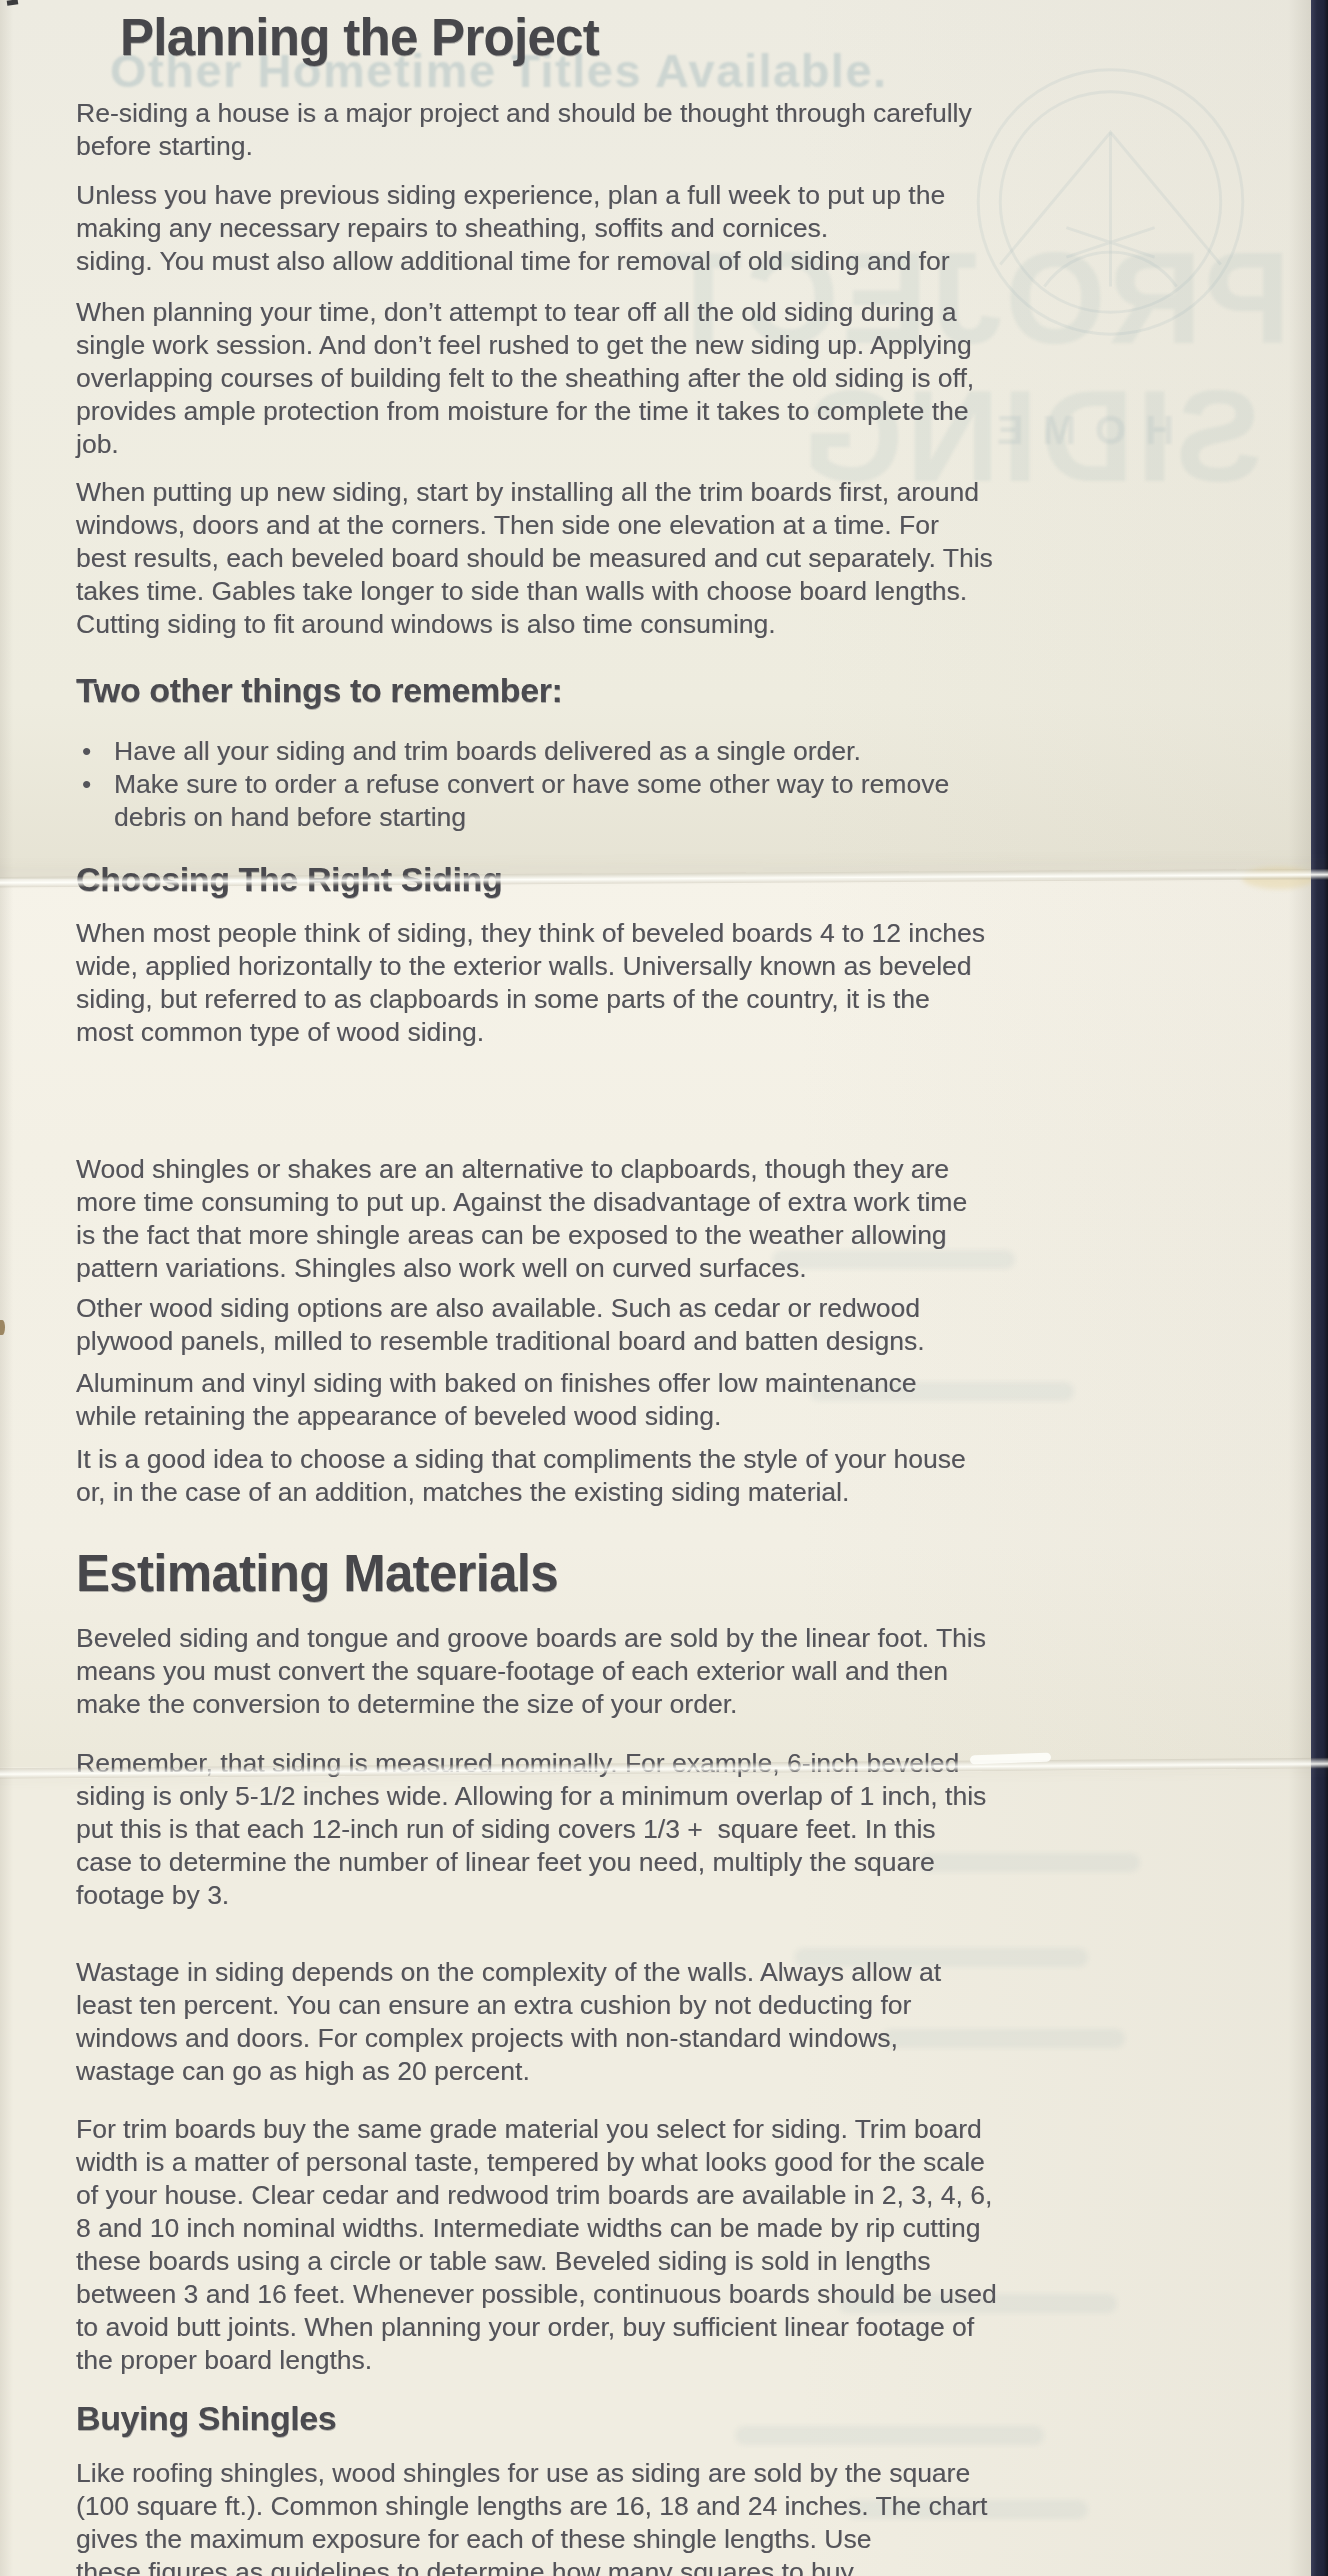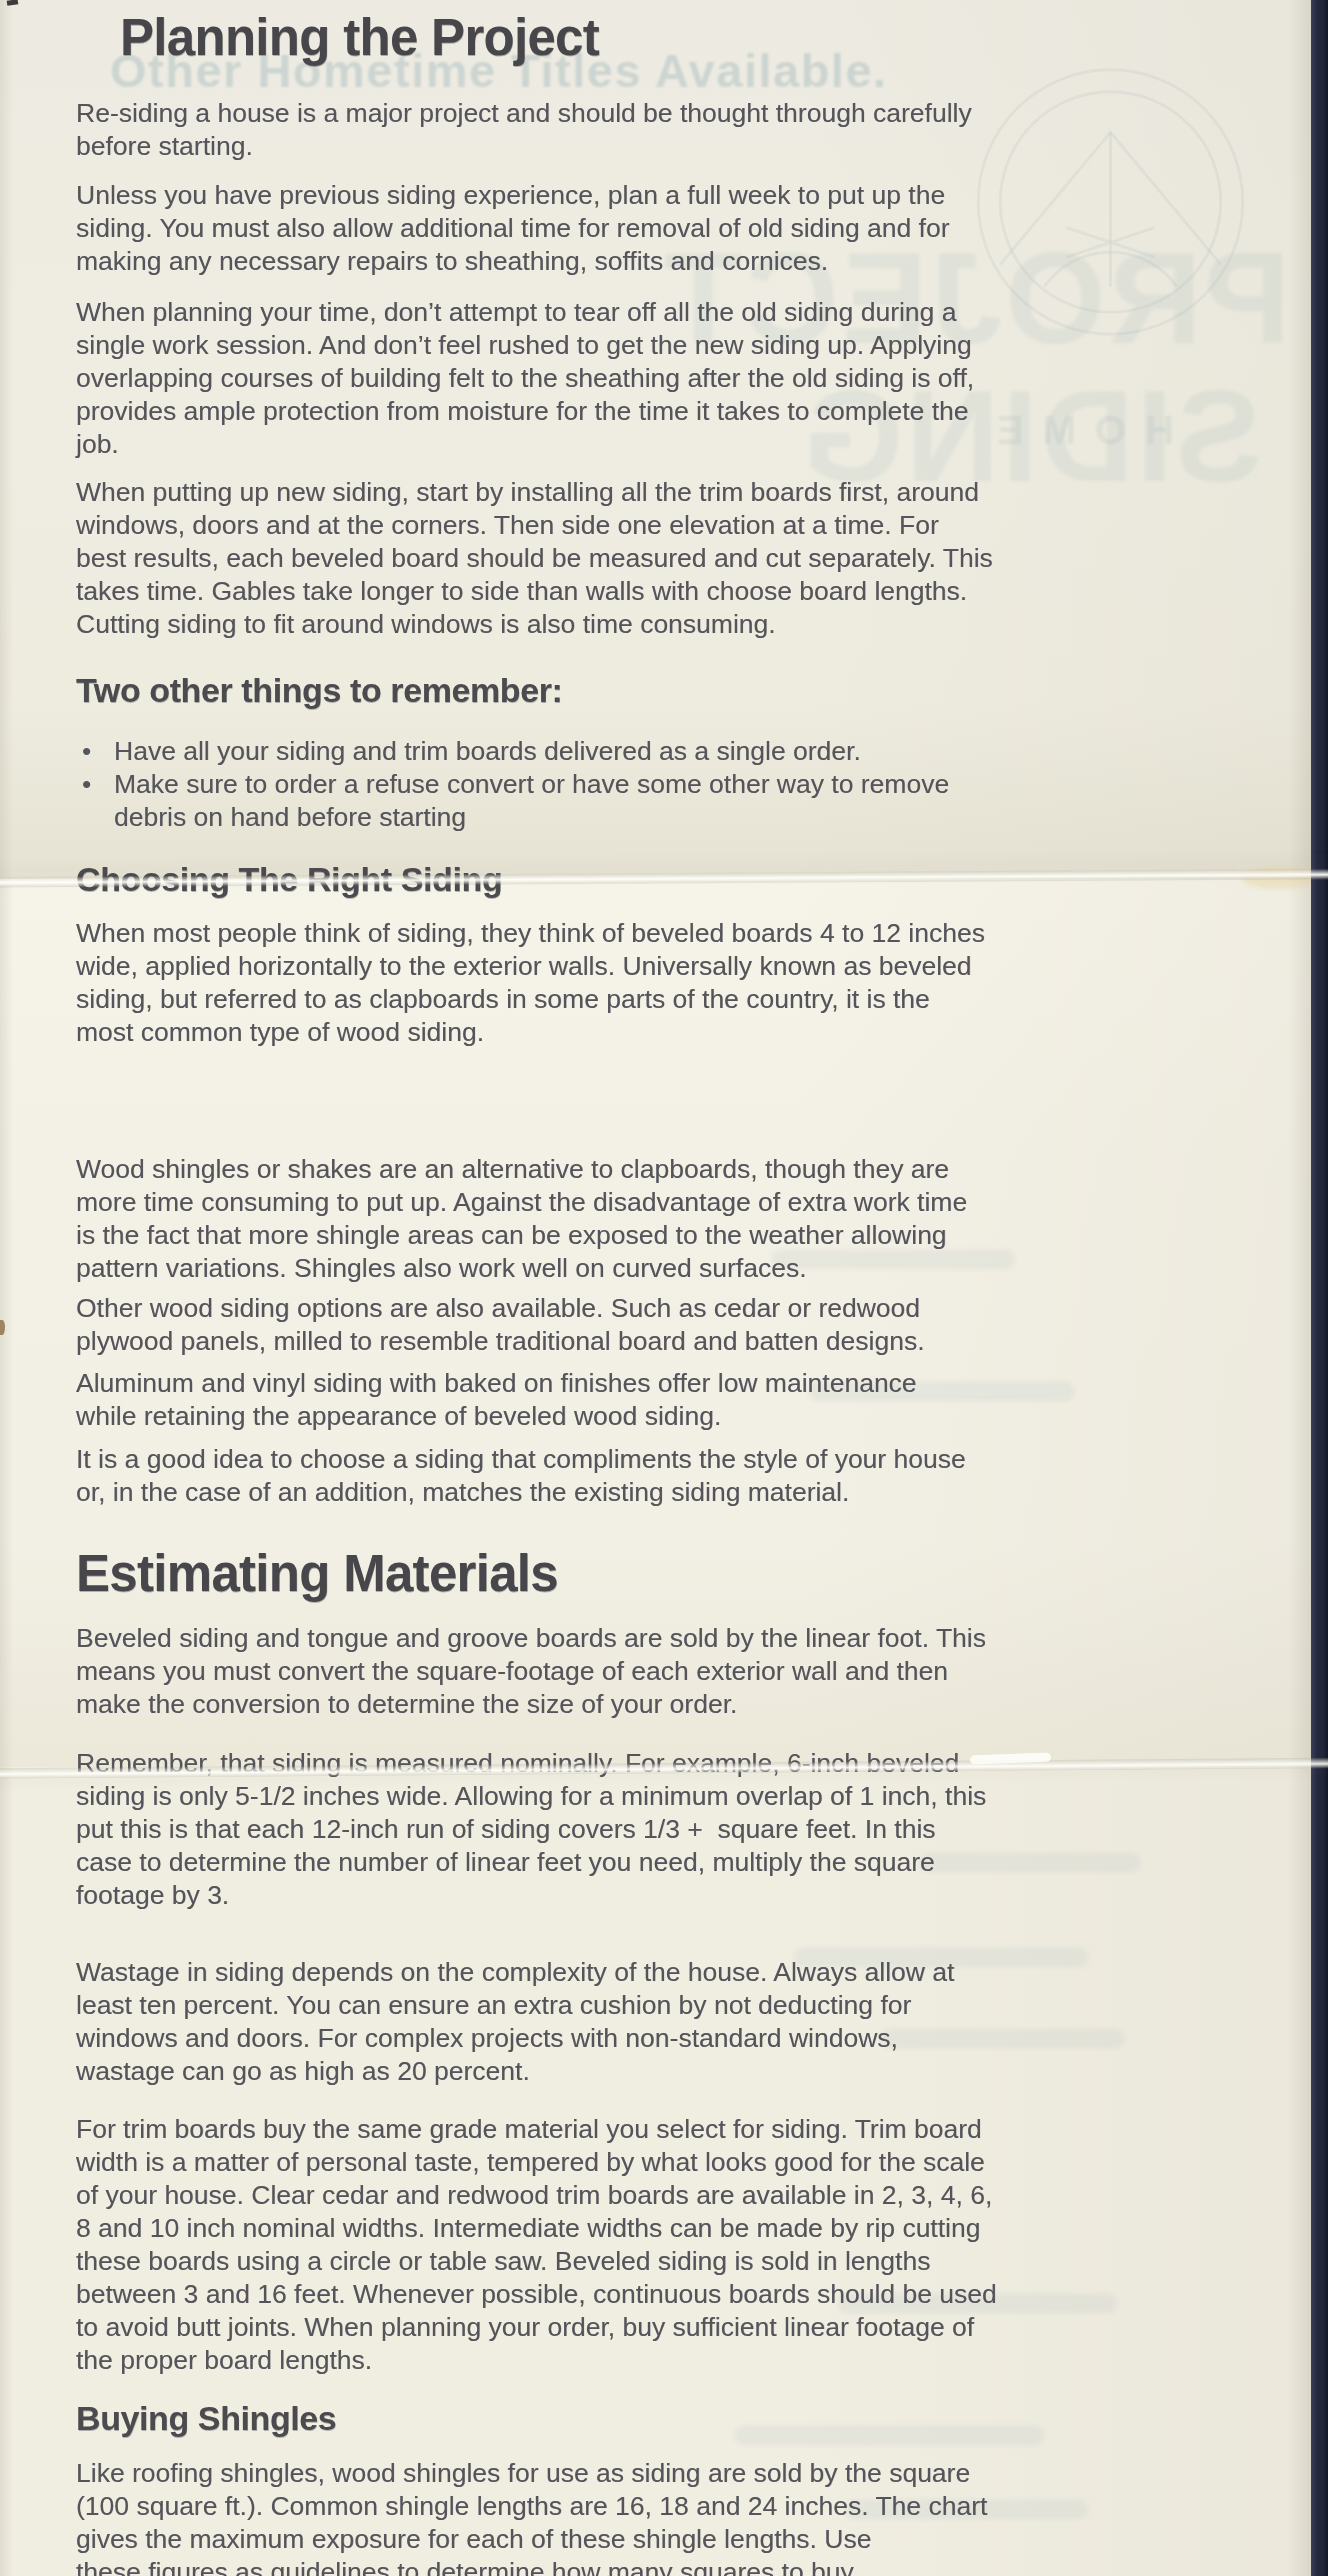--- a/index.html
+++ b/index.html
@@ -99,22 +99,22 @@
   <div class="smudge" style="left:845px;top:2500px;width:243px"></div>
 
   <div id="content">
       <div class="block h1" style="top: 11px; margin-left: 44px;">Planning the Project</div>
       <div class="block p" style="top: 97px;">
         <div class="line">Re-siding a house is a major project and should be thought through carefully</div>
         <div class="line">before starting.</div>
       </div>
       <div class="block p" style="top: 179px;">
         <div class="line">Unless you have previous siding experience, plan a full week to put up the</div>
+        <div class="line">making any necessary repairs to sheathing, soffits and cornices.</div>
         <div class="line">siding. You must also allow additional time for removal of old siding and for</div>
-        <div class="line">making any necessary repairs to sheathing, soffits and cornices.</div>
       </div>
       <div class="block p" style="top: 296px;">
         <div class="line">When planning your time, don’t attempt to tear off all the old siding during a</div>
         <div class="line">single work session. And don’t feel rushed to get the new siding up. Applying</div>
         <div class="line">overlapping courses of building felt to the sheathing after the old siding is off,</div>
         <div class="line">provides ample protection from moisture for the time it takes to complete the</div>
         <div class="line">job.</div>
       </div>
       <div class="block p" style="top: 476px;">
         <div class="line">When putting up new siding, start by installing all the trim boards first, around</div>
@@ -165,21 +165,21 @@
         <div class="line">make the conversion to determine the size of your order.</div>
       </div>
       <div class="block p" style="top: 1747px;">
         <div class="line">Remember, that siding is measured nominally. For example, 6-inch beveled</div>
         <div class="line">siding is only 5-1/2 inches wide. Allowing for a minimum overlap of 1 inch, this</div>
         <div class="line">put this is that each 12-inch run of siding covers 1/3 +  square feet. In this</div>
         <div class="line">case to determine the number of linear feet you need, multiply the square</div>
         <div class="line">footage by 3.</div>
       </div>
       <div class="block p" style="top: 1956px;">
-        <div class="line">Wastage in siding depends on the complexity of the house. Always allow at</div>
+        <div class="line">Wastage in siding depends on the complexity of the walls. Always allow at</div>
         <div class="line">least ten percent. You can ensure an extra cushion by not deducting for</div>
         <div class="line">windows and doors. For complex projects with non-standard windows,</div>
         <div class="line">wastage can go as high as 20 percent.</div>
       </div>
       <div class="block p" style="top: 2113px;">
         <div class="line">For trim boards buy the same grade material you select for siding. Trim board</div>
         <div class="line">width is a matter of personal taste, tempered by what looks good for the scale</div>
         <div class="line">of your house. Clear cedar and redwood trim boards are available in 2, 3, 4, 6,</div>
         <div class="line">8 and 10 inch nominal widths. Intermediate widths can be made by rip cutting</div>
         <div class="line">these boards using a circle or table saw. Beveled siding is sold in lengths</div>

